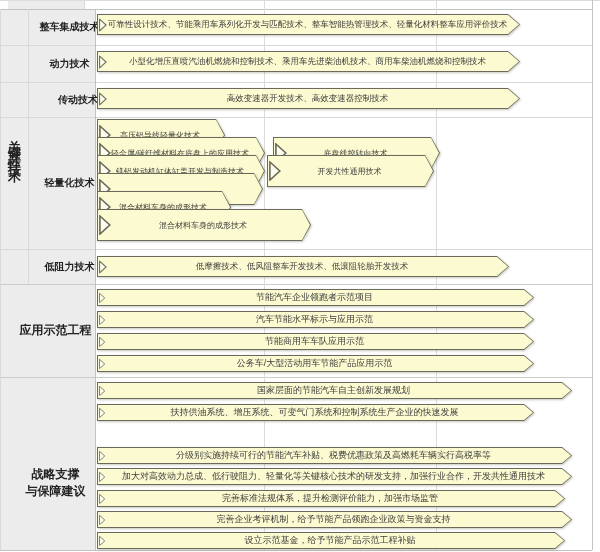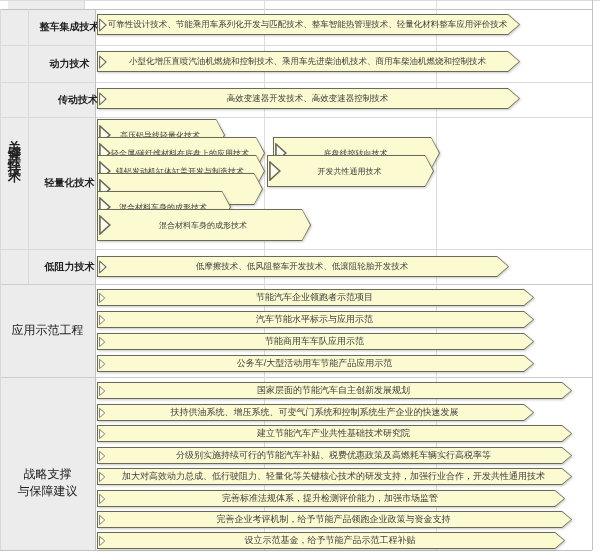--- a/index.html
+++ b/index.html
@@ -16,21 +16,21 @@
   .mid-line{background:#cccccc;}
   .faint{background:#dcdcdc;}
 
   
   .vlabel{position:absolute;display:flex;align-items:center;justify-content:center;
     writing-mode:vertical-rl;text-orientation:upright;letter-spacing:6px;
     font-weight:bold;font-size:13px;color:#222;}
   .sublabel{position:absolute;display:flex;align-items:center;justify-content:center;
     font-weight:bold;font-size:10px;color:#222;text-align:center;margin-left:8px;}
   .grouplabel{position:absolute;display:flex;flex-direction:column;align-items:center;justify-content:center;
-    font-weight:normal;font-size:12px;color:#222;text-align:center;line-height:1.35;}
+    font-weight:bold;font-size:12px;color:#222;text-align:center;line-height:1.35;padding-left:8px;}
 
   
   .banner{position:absolute;filter:drop-shadow(1px 1px 1px rgba(110,110,90,.38));}
   .banner .sh{position:absolute;inset:0;background:var(--banner-border,#6a6a5c);
     clip-path:polygon(0 0,calc(100% - var(--tip)) 0,100% 50%,calc(100% - var(--tip)) 100%,0 100%);}
   .banner .fl{position:absolute;inset:1px;background:var(--banner-fill,#fbfad0);
     clip-path:polygon(0 0,calc(100% - var(--tip) + 1px) 0,100% 50%,calc(100% - var(--tip) + 1px) 100%,0 100%);}
   .banner .chev{position:absolute;left:2px;top:50%;transform:translateY(-50%);height:62%;}
   .banner .txt{position:absolute;left:11px;right:13px;top:0;bottom:0;display:flex;align-items:center;
     justify-content:center;color:#3c3c3c;white-space:nowrap;overflow:hidden;}
@@ -217,28 +217,20 @@
     <div class="txt">公务车/大型活动用车节能产品应用示范</div>
   </div>
   <div class="banner mid" style="left:97px;top:404px;width:437px">
     <div class="sh"></div>
       <div class="fl"></div>
     <svg class="chev" viewBox="0 0 7 11">
         <path d="M0.5 0.5 L6 5.5 L0.5 10.5 Z" fill="#fffdf0" stroke="#6a6a5c" stroke-width="0.9"></path>
       </svg>
     <div class="txt">扶持供油系统、增压系统、可变气门系统和控制系统生产企业的快速发展</div>
   </div>
-  <div class="banner mid" style="left:97px;top:425px;width:475px">
-    <div class="sh"></div>
-      <div class="fl"></div>
-    <svg class="chev" viewBox="0 0 7 11">
-        <path d="M0.5 0.5 L6 5.5 L0.5 10.5 Z" fill="#fffdf0" stroke="#6a6a5c" stroke-width="0.9"></path>
-      </svg>
-    <div class="txt">建立节能汽车产业共性基础技术研究院</div>
-  </div>
   <div class="banner mid" style="left:97px;top:447px;width:475px">
     <div class="sh"></div>
       <div class="fl"></div>
     <svg class="chev" viewBox="0 0 7 11">
         <path d="M0.5 0.5 L6 5.5 L0.5 10.5 Z" fill="#fffdf0" stroke="#6a6a5c" stroke-width="0.9"></path>
       </svg>
     <div class="txt">分级别实施持续可行的节能汽车补贴、税费优惠政策及高燃耗车辆实行高税率等</div>
   </div>
   <div class="banner mid" style="left:97px;top:468px;width:475px">
     <div class="sh"></div>

